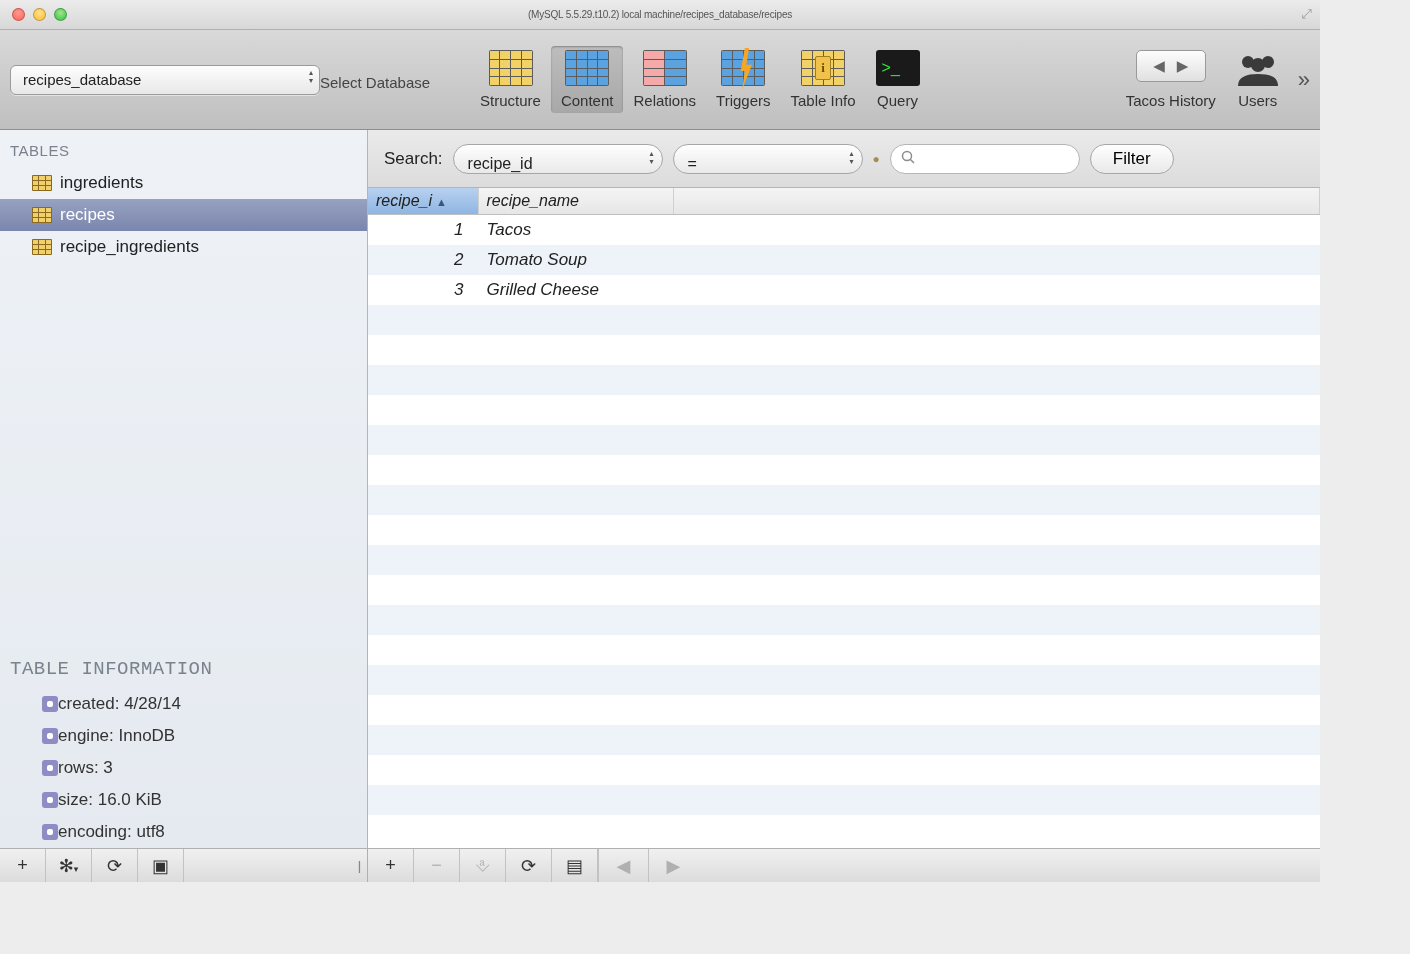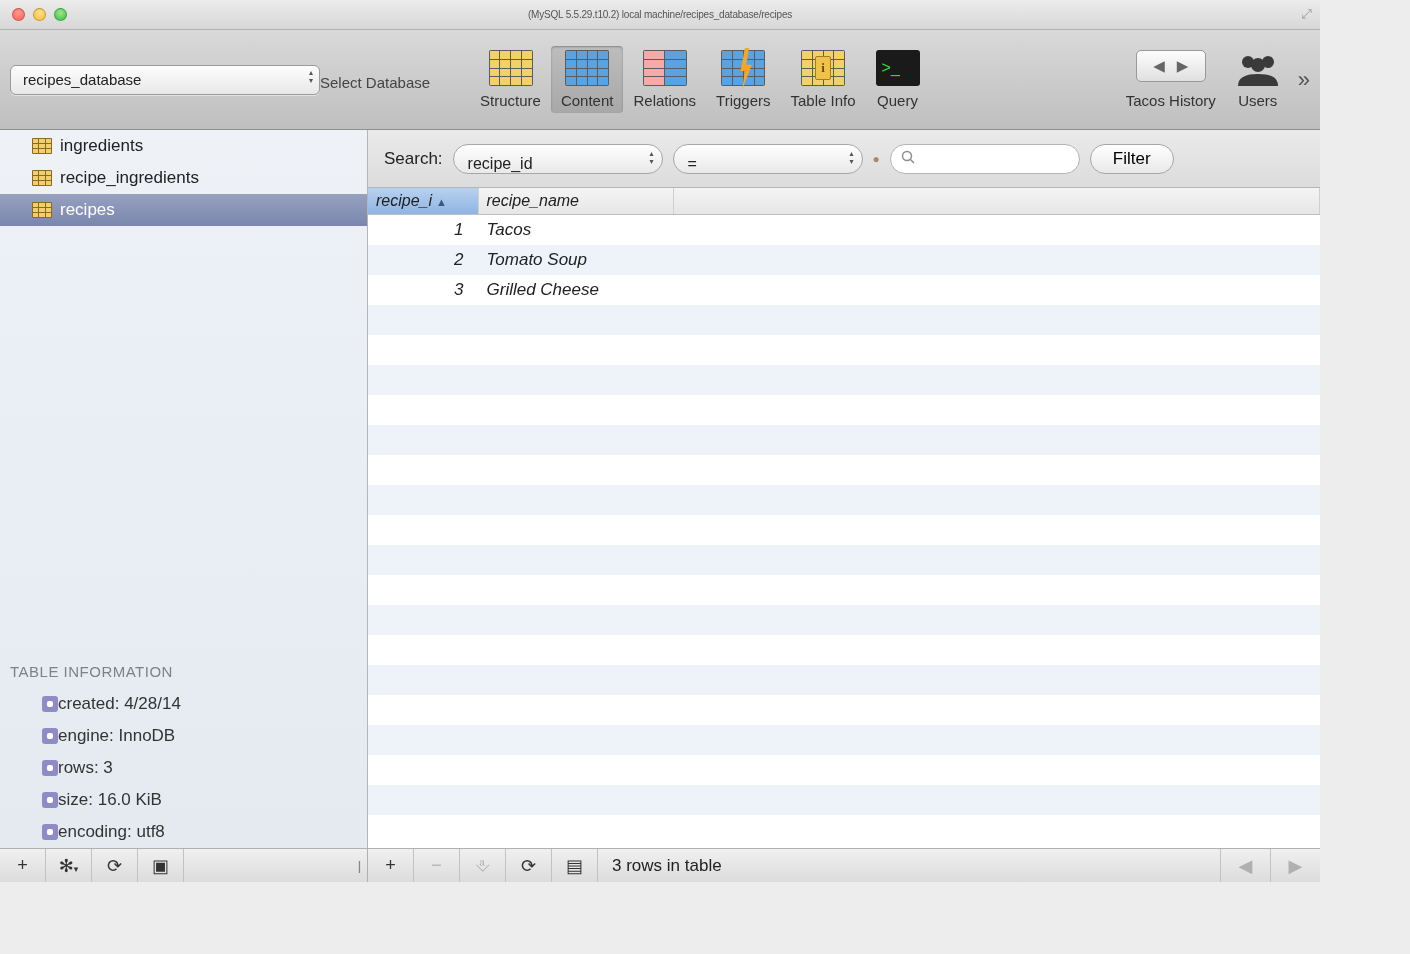--- a/index.html
+++ b/index.html
@@ -170,21 +170,21 @@
   color:#fff;
 }
 .mini-grid {
   width:20px; height:16px;
   display:grid; grid-template-columns:repeat(3,1fr); grid-template-rows:repeat(3,1fr);
   gap:1px; background:#8a6b1e; padding:1px; border-radius:1px;
 }
 .mini-grid span{ background:#f0cf6c; }
 .sidebar-flex { flex:1; }
 .table-info-block { padding:10px 10px 0; }
-.ti-header { font-size:15px; color:#7a828d; letter-spacing:0.5px; padding:8px 0; }
+.ti-header { font-size:19px; color:#7a828d; letter-spacing:0.5px; padding:8px 0;font-family:Liberation Mono, monospace; }
 .ti-row { display:flex; align-items:center; padding:6px 2px 6px 32px; font-size:17px; color:#333; }
 .ti-bullet {
   width:16px; height:16px; background:#8d8cc5; border-radius:3px;
   display:flex; align-items:center; justify-content:center;
 }
 .ti-bullet::after { content:""; width:6px; height:6px; background:#fff; border-radius:2px; }
 
 
 .main { flex:1; display:flex; flex-direction:column; background:#fff; }
 .searchbar {
@@ -427,62 +427,63 @@
     </div>
     <div class="label">Users</div>
   </div>
 
   <div class="more-chevron">»</div>
 </div>
 
 <div class="body">
 
   <div class="sidebar">
+    <div class="sidebar-header">TABLES</div>
     <div class="table-list" id="table-list">
         <div class="table-item">
           <div class="mini-grid">
             <span></span>
             <span></span>
             <span></span>
             <span></span>
             <span></span>
             <span></span>
             <span></span>
             <span></span>
             <span></span>
           </div>
           <span>ingredients</span>
         </div>
+        <div class="table-item selected">
+          <div class="mini-grid">
+            <span></span>
+            <span></span>
+            <span></span>
+            <span></span>
+            <span></span>
+            <span></span>
+            <span></span>
+            <span></span>
+            <span></span>
+          </div>
+          <span>recipes</span>
+        </div>
         <div class="table-item">
           <div class="mini-grid">
             <span></span>
             <span></span>
             <span></span>
             <span></span>
             <span></span>
             <span></span>
             <span></span>
             <span></span>
             <span></span>
           </div>
           <span>recipe_ingredients</span>
-        </div>
-        <div class="table-item selected">
-          <div class="mini-grid">
-            <span></span>
-            <span></span>
-            <span></span>
-            <span></span>
-            <span></span>
-            <span></span>
-            <span></span>
-            <span></span>
-            <span></span>
-          </div>
-          <span>recipes</span>
         </div>
       </div>
     <div class="sidebar-flex"></div>
     <div class="table-info-block">
       <div class="ti-header">TABLE INFORMATION</div>
       <div id="ti-rows">
           <div class="ti-row">
             <div class="ti-bullet"></div>
             <span>created: 4/28/14</span>
           </div>
@@ -679,19 +680,18 @@
       <div class="tool-btn">+</div>
       <div class="tool-btn disabled">−</div>
       <div class="tool-btn disabled">⎀</div>
       <div class="tool-btn">
         <span>⟳</span>
       </div>
       <div class="tool-btn">
         <span>▤</span>
       </div>
     </div>
-    <div class="status">3 rows in table</div>
     <div class="pager">
       <div class="tool-btn disabled">◀</div>
       <div class="tool-btn disabled">▶</div>
     </div>
   </div>
 </div>
 
 </body></html>

